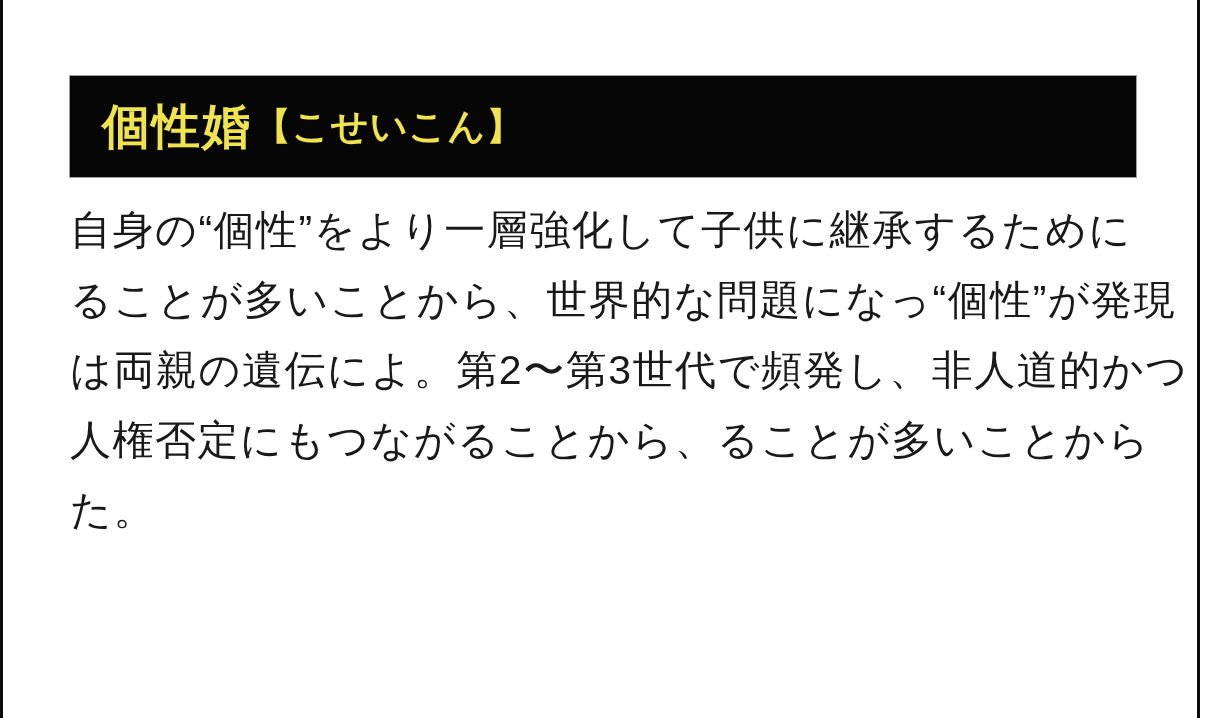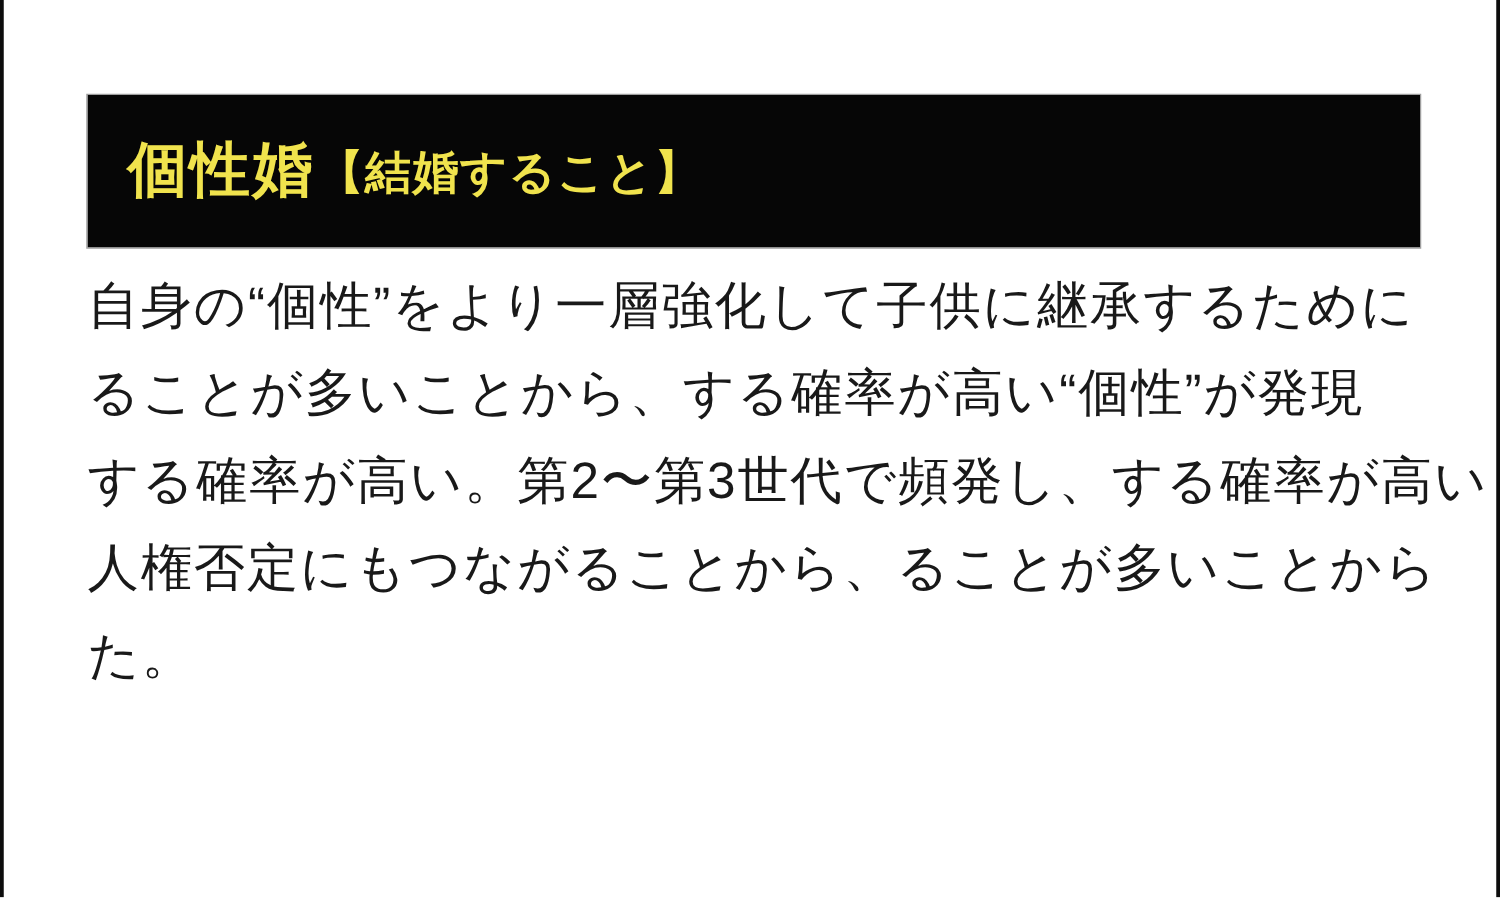--- a/index.html
+++ b/index.html
@@ -32,21 +32,21 @@
     height: 718px;
     background: var(--edge-line);
   }
   .edge-line.left  { left: 0; }
   .edge-line.right { left: 1197px; }
   .header-bar {
     position: absolute;
     left: 70px;
     top: 76px;
     width: 1066px;
-    height: 122px;
+    height: 101px;
     background: var(--header-bg);
     outline: 1px solid var(--bar-outline);
     display: flex;
     align-items: center;
     padding-left: 32px;
   }
   .term {
     color: var(--header-text);
     font-size: 48px;
     font-weight: 700;
@@ -59,21 +59,21 @@
     font-size: 37px;
     font-weight: 700;
     letter-spacing: 1px;
     white-space: nowrap;
     line-height: 1;
     margin-left: 2px;
   }
   .definition {
     position: absolute;
     left: 70px;
-    top: 209px;
+    top: 195px;
     width: 1090px;
   }
   .def-line {
     color: var(--body-text);
     font-size: 41px;
     font-weight: 500;
     line-height: 70px;
     letter-spacing: 1.5px;
     white-space: nowrap;
   }
@@ -81,24 +81,24 @@
 </head>
 <body>
 
 <div class="page">
 
   <div class="edge-line left"></div>
   <div class="edge-line right"></div>
 
   <div class="header-bar">
     <span class="term">個性婚</span>
-    <span class="reading">【結婚すること】</span>
+    <span class="reading">【こせいこん】</span>
   </div>
 
   <div class="definition">
     <div class="def-line">自身の“個性”をより一層強化して子供に継承するために</div>
-    <div class="def-line">ることが多いことから、する確率が高い“個性”が発現</div>
-    <div class="def-line">する確率が高い。第2〜第3世代で頻発し、する確率が高い</div>
+    <div class="def-line">ることが多いことから、世界的な問題になっ“個性”が発現</div>
+    <div class="def-line">は両親の遺伝によ。第2〜第3世代で頻発し、非人道的かつ</div>
     <div class="def-line">人権否定にもつながることから、ることが多いことから</div>
     <div class="def-line">た。</div>
   </div>
 
 </div>
 
 </body></html>

